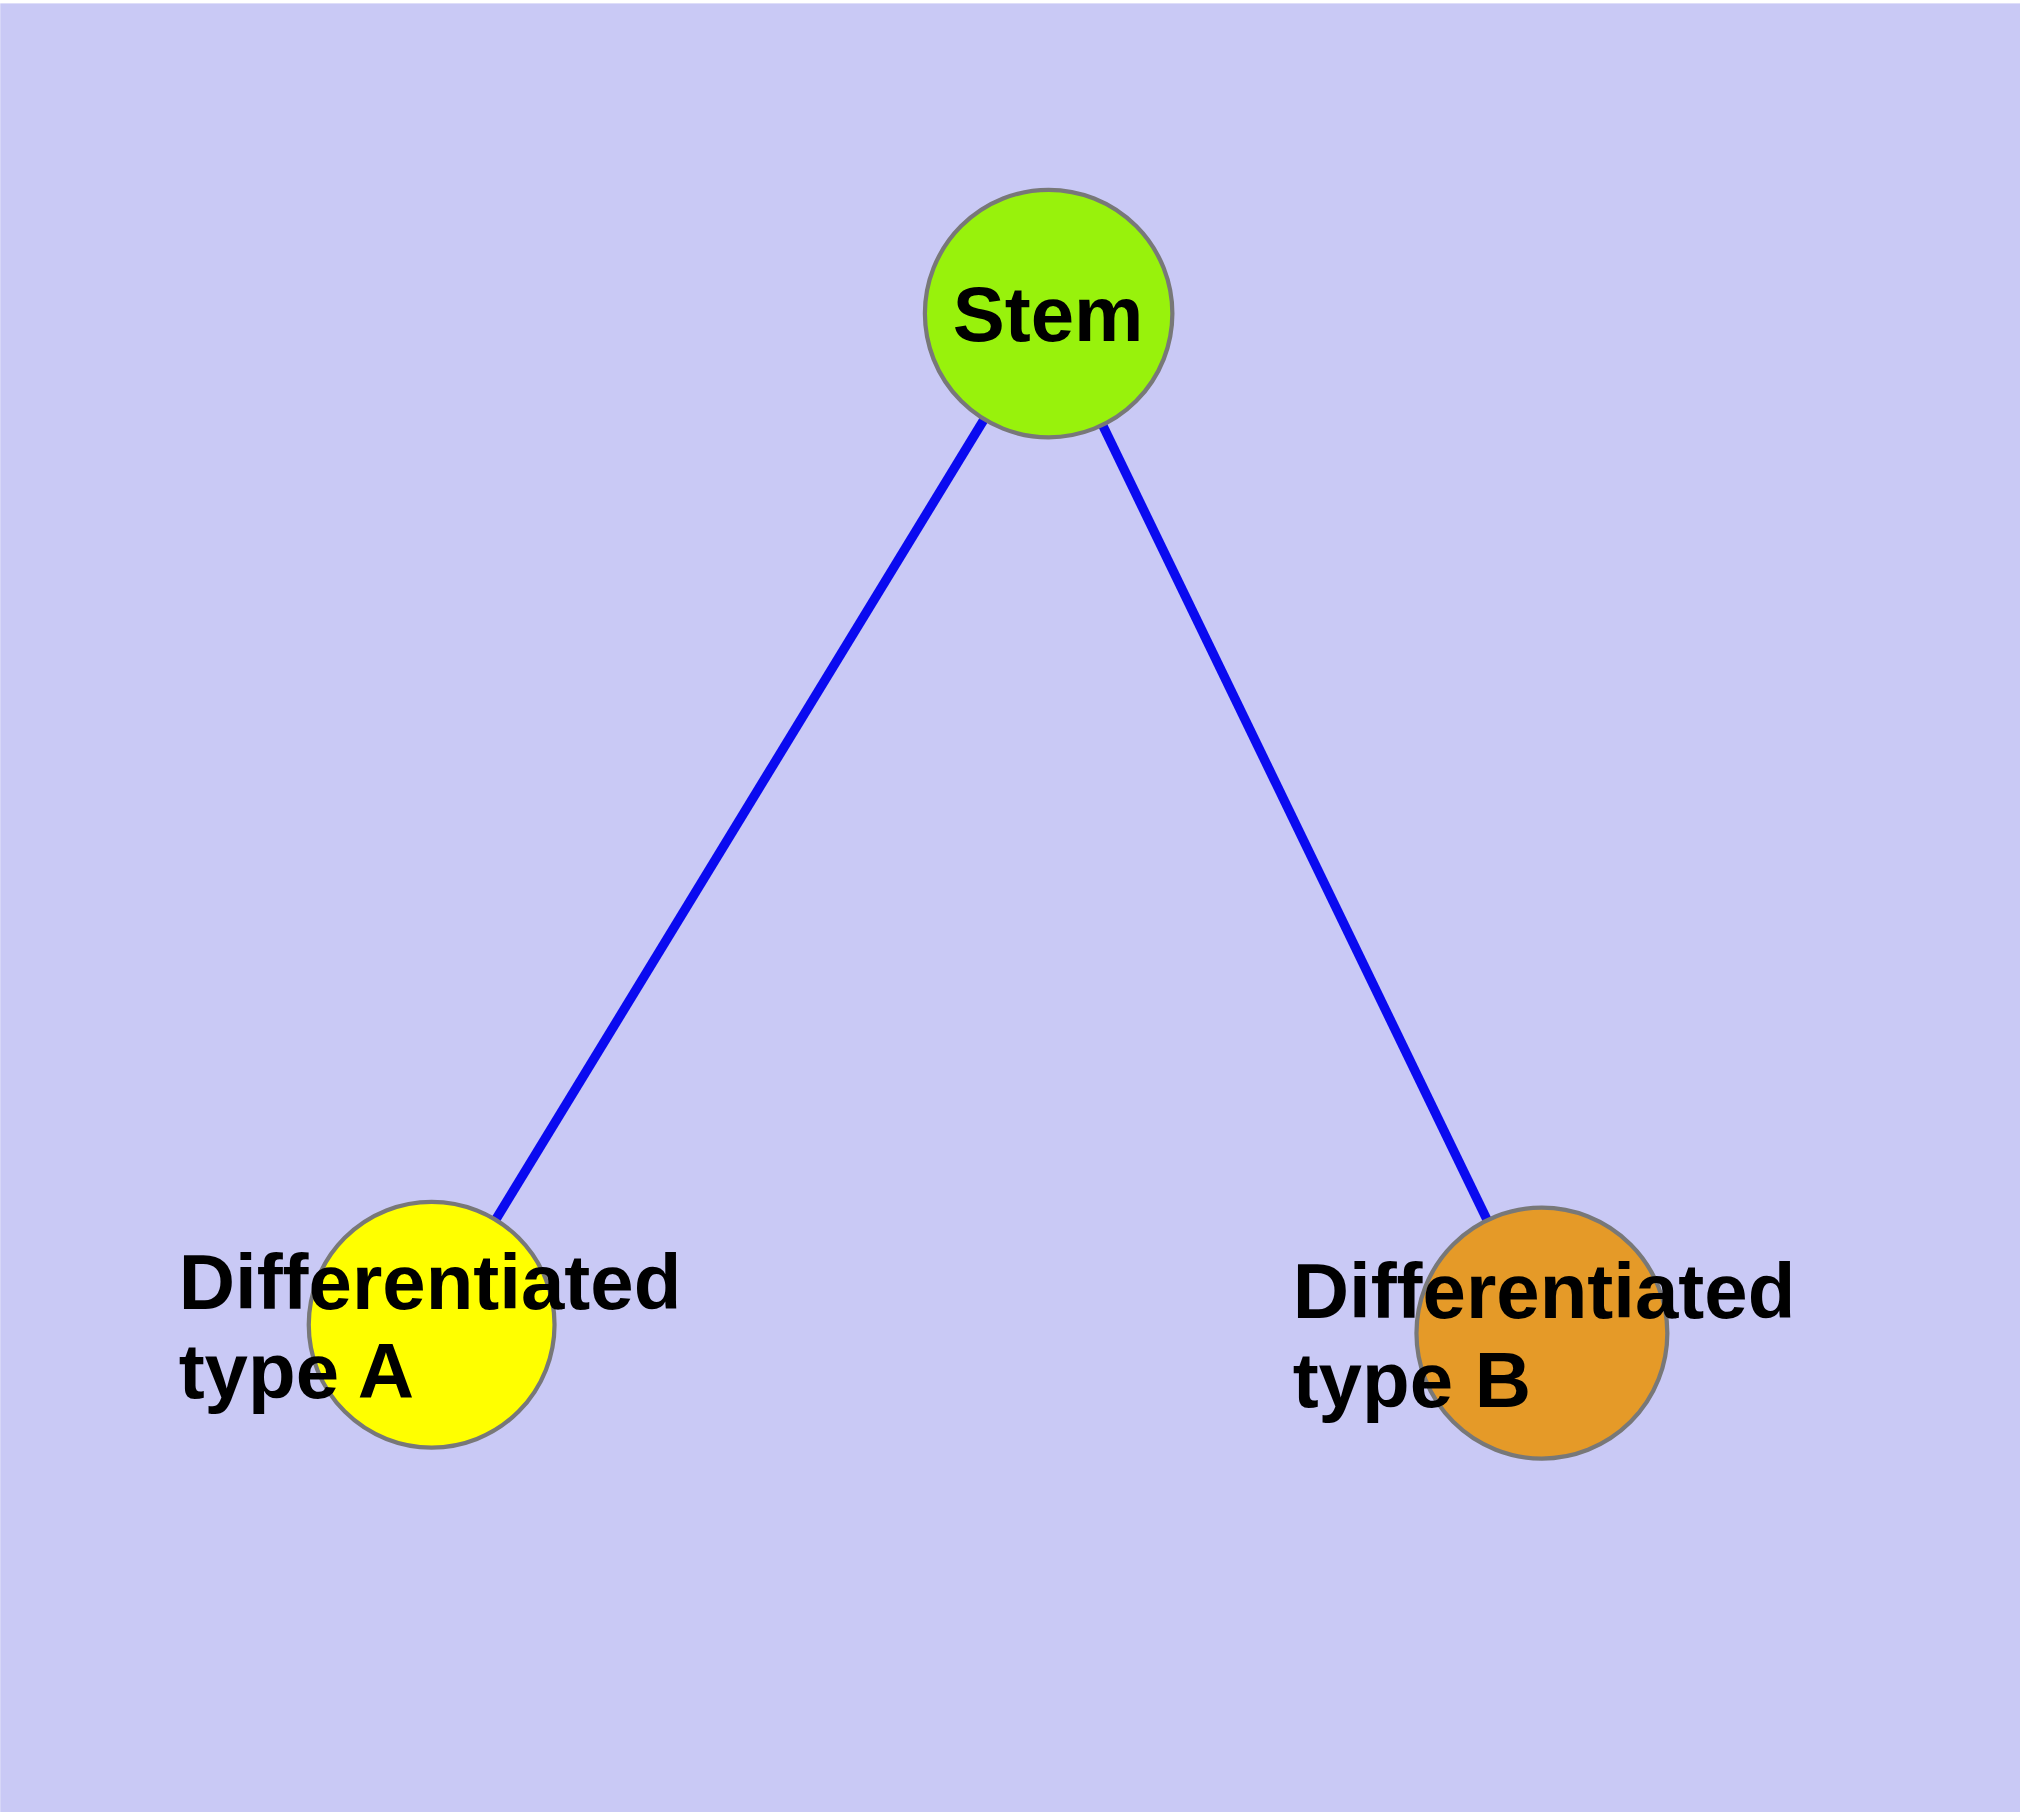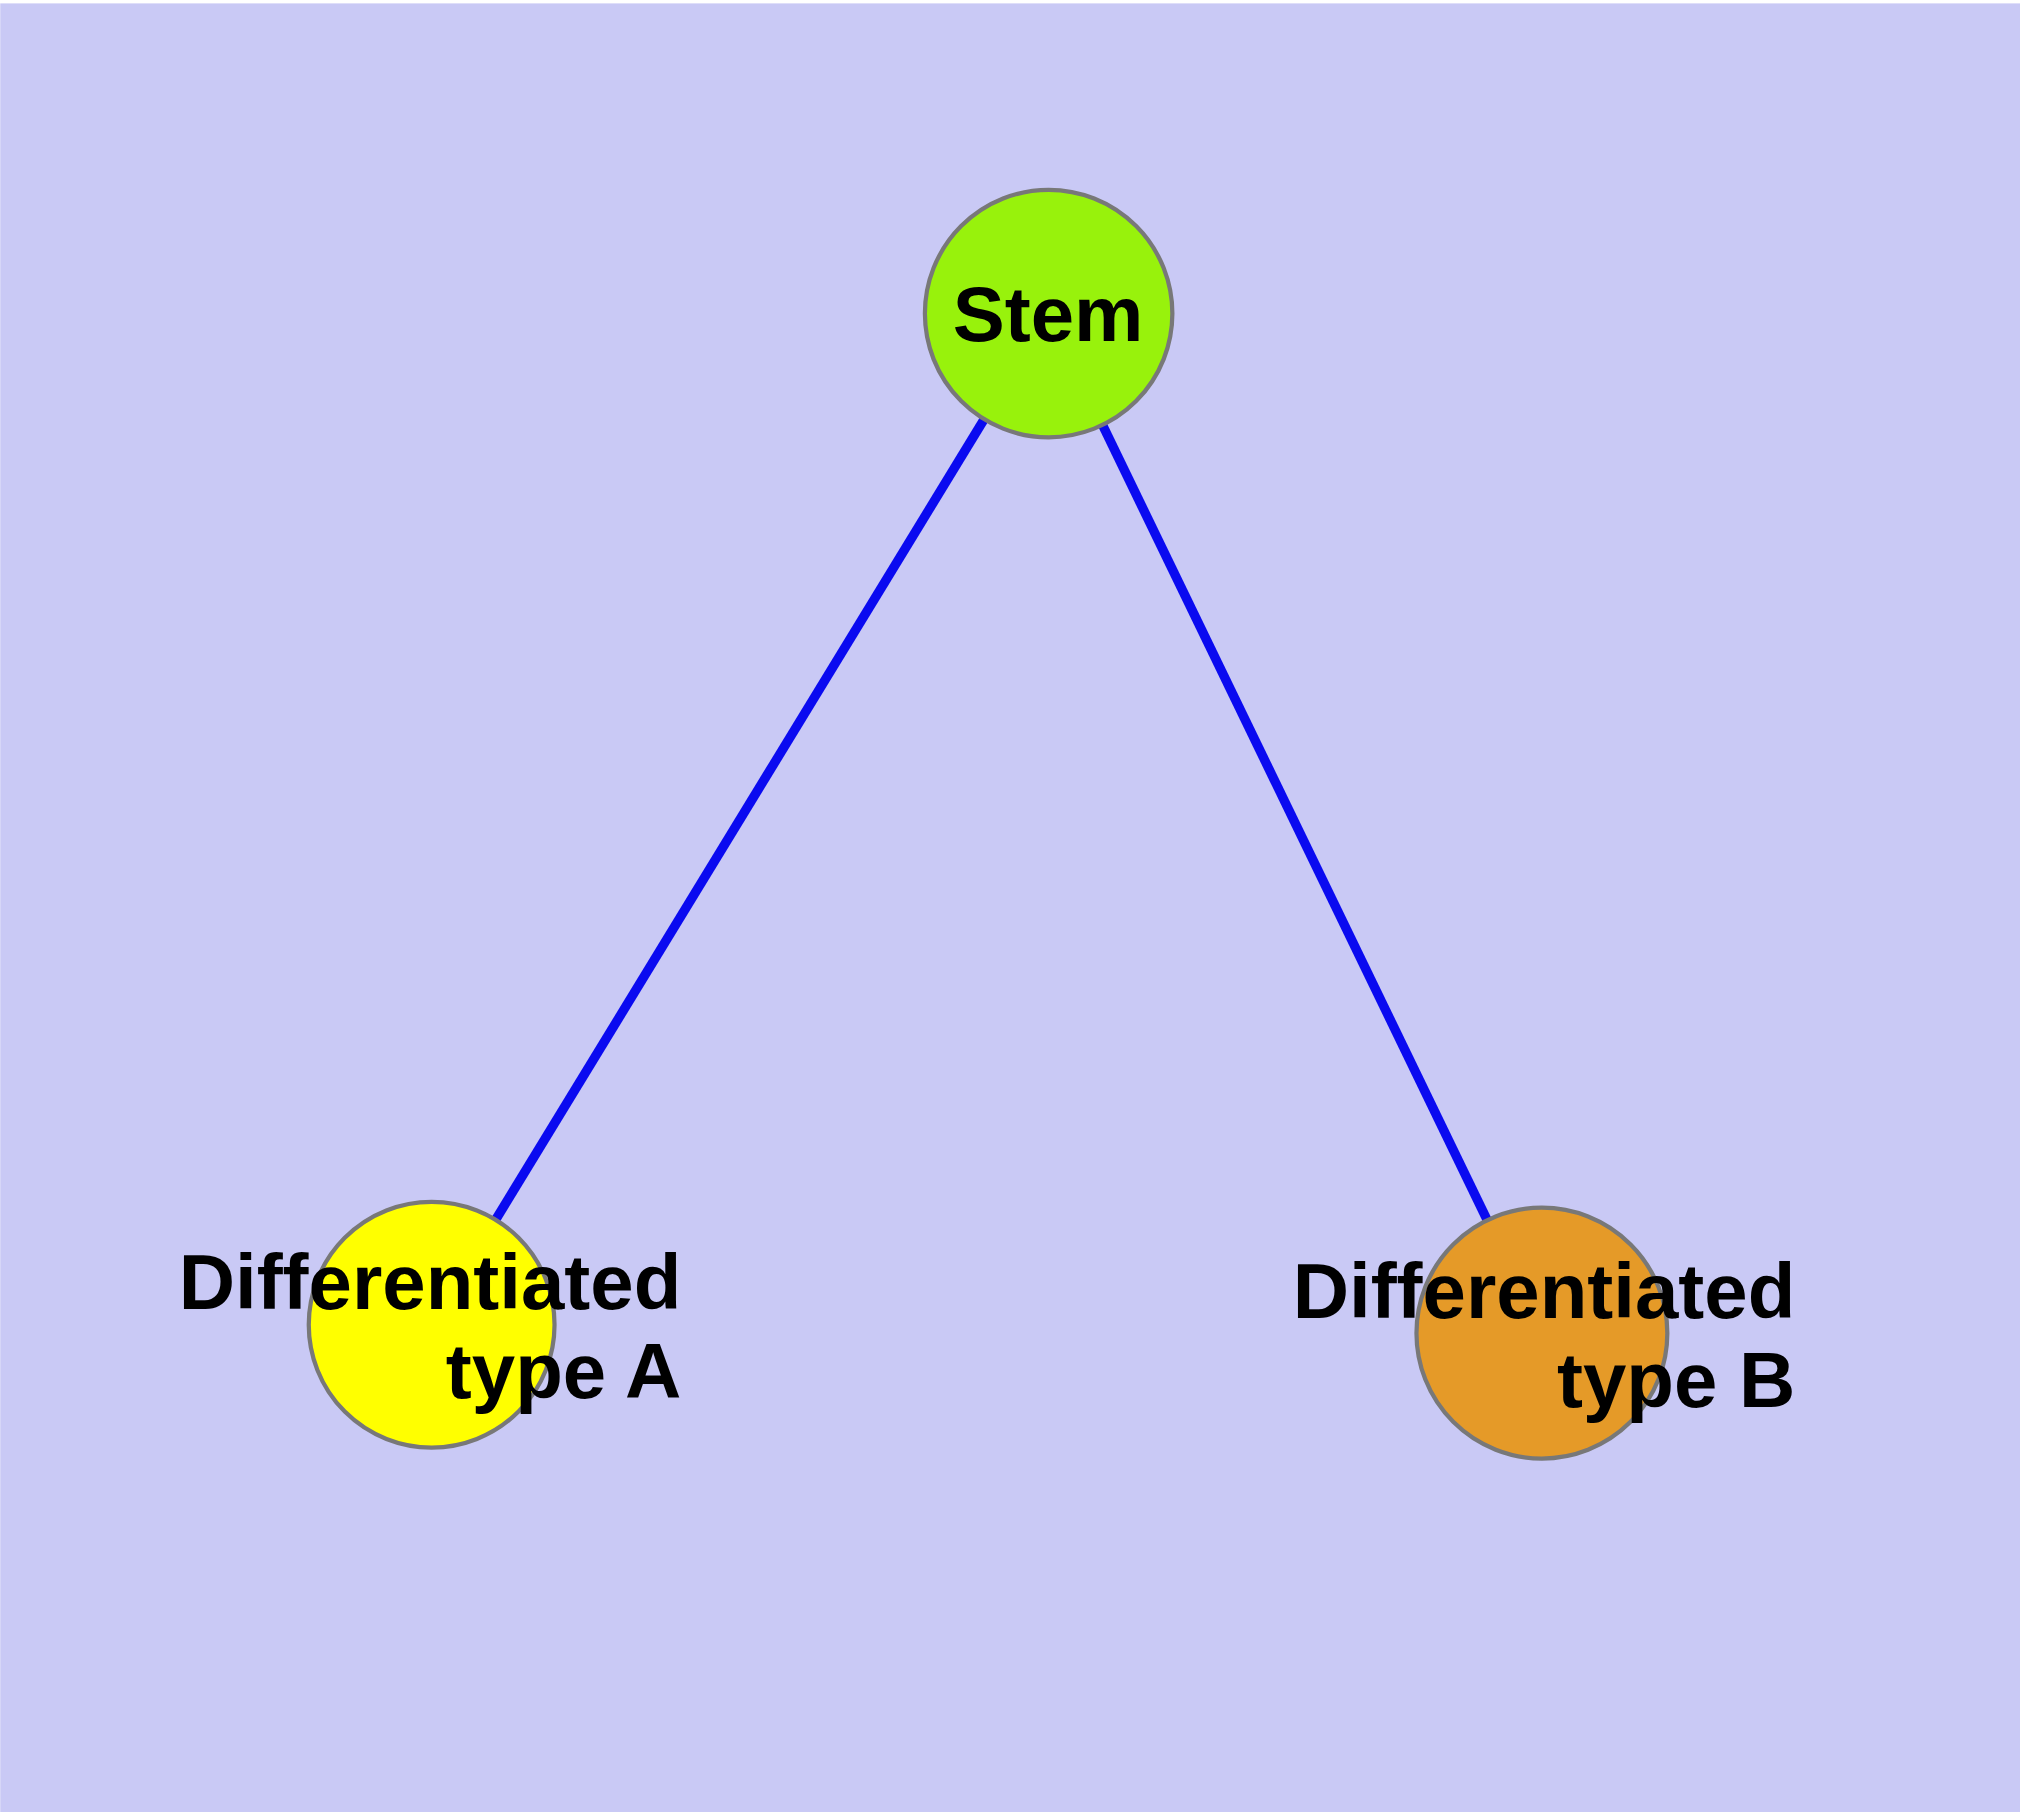--- a/index.html
+++ b/index.html
@@ -28,21 +28,21 @@
   .node-circle {
     stroke-width: 5px;
   }
   .node-label {
     position: absolute;
     transform: translate(-50%, -50%);
     font-weight: bold;
     font-size: 78px;
     line-height: 1.14;
     color: #000000;
-    text-align: right;
+    text-align: left;
     white-space: pre-line;
     pointer-events: none;
   }
   .stem-label { left: 1048px; top: 314px; }
   .type-a-label { left: 430px; top: 1327px; }
   .type-b-label { left: 1544px; top: 1336px; }
 </style>
 </head>
 <body>
 

